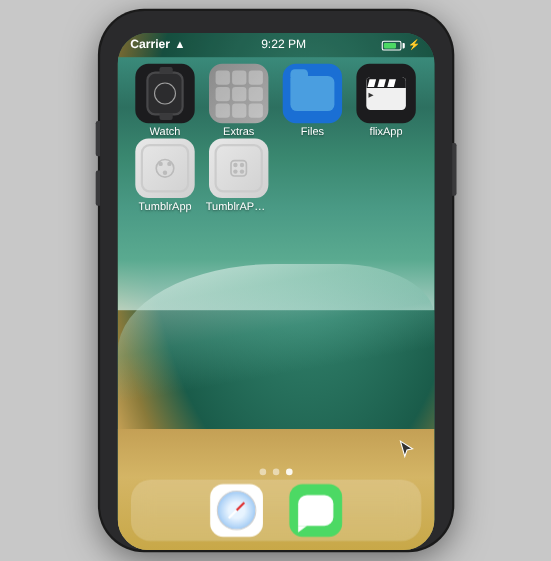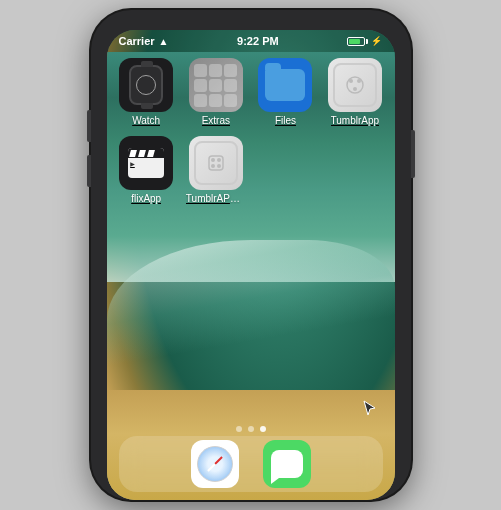--- a/index.html
+++ b/index.html
@@ -69,21 +69,21 @@
       display: flex;
       align-items: center;
       justify-content: space-between;
       padding: 0 12px;
       z-index: 10;
       font-size: 11px;
       color: #fff;
       font-weight: 600;
     }
     .status-left { display: flex; align-items: center; gap: 4px; }
-    .status-center { font-weight: 700; }
+    .status-center { font-weight: 400; }
     .status-right { display: flex; align-items: center; gap: 3px; }
     .wifi-icon { font-size: 10px; }
     .battery-icon {
       display: inline-flex;
       align-items: center;
       gap: 1px;
     }
     .battery-body {
       width: 18px;
       height: 9px;
@@ -147,23 +147,22 @@
         #5aaa90 80%,
         rgba(200,230,220,0.8) 100%);
     }
     .apps-grid {
       position: absolute;
       top: 28px;
       left: 10px;
       right: 10px;
       display: grid;
       grid-template-columns: repeat(4, 1fr);
-      gap: 10px;
+      gap: 0;
       z-index: 5;
-      text-decoration: underline;
     }
     .app-item {
       display: flex;
       flex-direction: column;
       align-items: center;
       gap: 3px;
       cursor: pointer;
     }
     .app-icon {
       width: 54px;
@@ -501,50 +500,50 @@
           </div>
         </div>
         <span class="app-label">Extras</span>
       </div>
 
       <div class="app-item">
         <div class="app-icon app-files">
           <div class="folder-shape"></div>
         </div>
         <span class="app-label">Files</span>
+      </div>
+
+      <div class="app-item">
+        <div class="app-icon app-flix">
+          <div class="clapboard">
+            <div class="clapboard-top">
+              <div class="clap-stripe"></div>
+              <div class="clap-stripe"></div>
+              <div class="clap-stripe"></div>
+            </div>
+            <div class="clapboard-body">▶</div>
+          </div>
+        </div>
+        <span class="app-label">flixApp</span>
       </div>
 
       <div class="app-item">
         <div class="app-icon app-tumblr">
           <div class="tumblr-pattern">
             <div class="tumblr-inner">
               <svg width="20" height="20" viewBox="0 0 20 20">
                 <circle cx="10" cy="10" r="8" fill="none" stroke="#bbb" stroke-width="1.5"></circle>
                 <circle cx="6" cy="6" r="2" fill="#bbb"></circle>
                 <circle cx="14" cy="6" r="2" fill="#bbb"></circle>
                 <circle cx="10" cy="14" r="2" fill="#bbb"></circle>
               </svg>
             </div>
           </div>
         </div>
         <span class="app-label">TumblrApp</span>
-      </div>
-
-      <div class="app-item">
-        <div class="app-icon app-flix">
-          <div class="clapboard">
-            <div class="clapboard-top">
-              <div class="clap-stripe"></div>
-              <div class="clap-stripe"></div>
-              <div class="clap-stripe"></div>
-            </div>
-            <div class="clapboard-body">▶</div>
-          </div>
-        </div>
-        <span class="app-label">flixApp</span>
       </div>
 
       <div class="app-item">
         <div class="app-icon app-tumblr">
           <div class="tumblr-pattern">
             <div class="tumblr-inner">
               <svg width="20" height="20" viewBox="0 0 20 20">
                 <rect x="3" y="3" width="14" height="14" rx="3" fill="none" stroke="#bbb" stroke-width="1.5"></rect>
                 <circle cx="7" cy="7" r="2" fill="#bbb"></circle>
                 <circle cx="13" cy="7" r="2" fill="#bbb"></circle>

